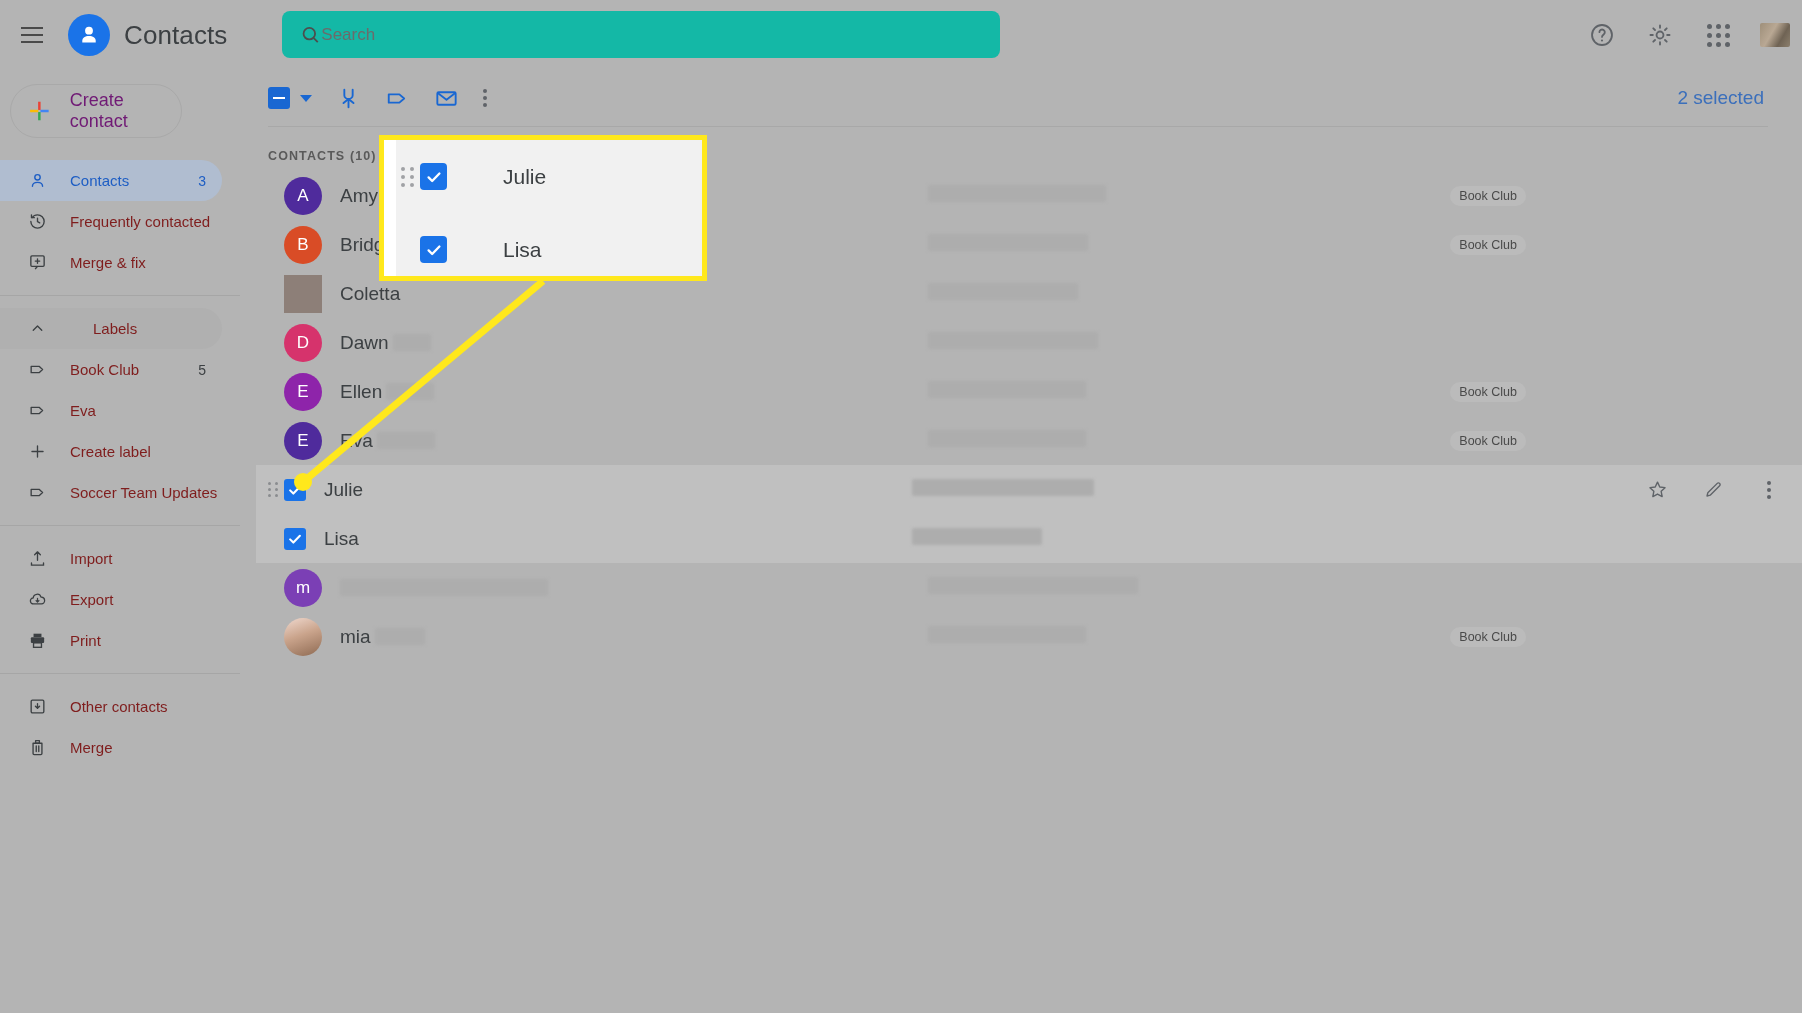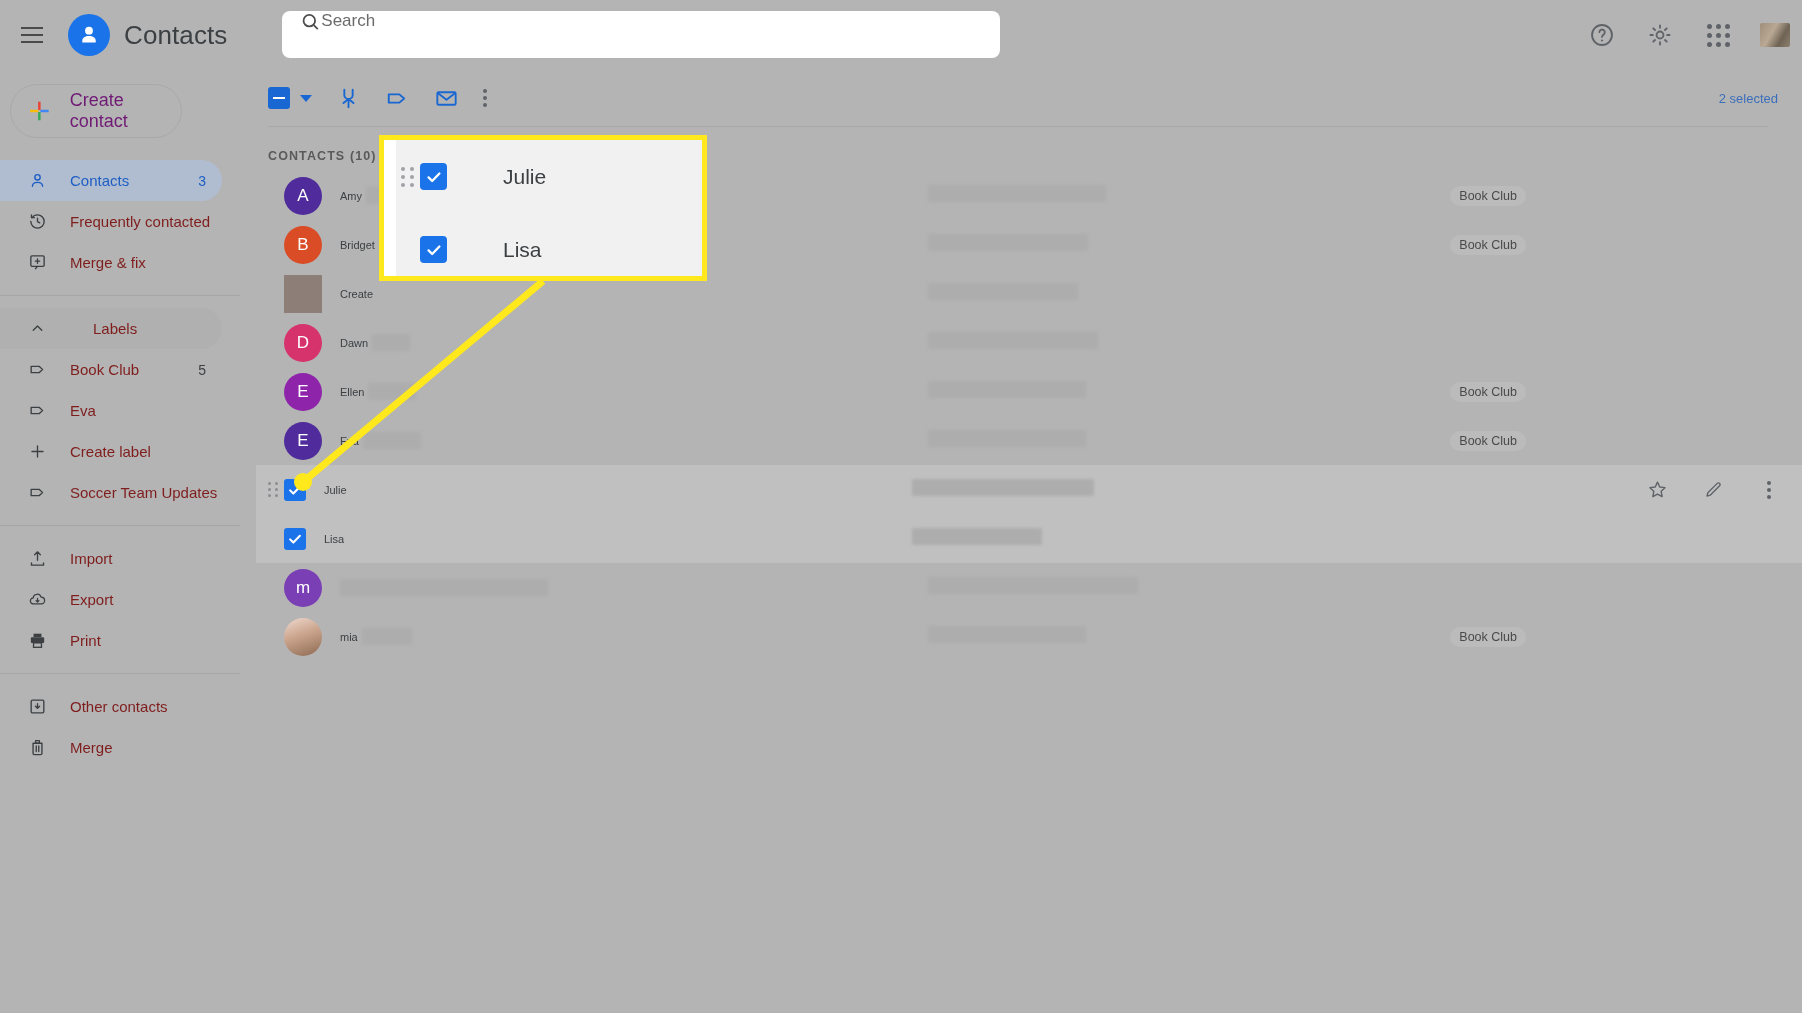--- a/index.html
+++ b/index.html
@@ -22,22 +22,22 @@
   }
   .hamburger span { display:block; width: 22px; height: 2px; background: #4a4a4a; }
   .brand { display: flex; align-items: center; gap: 14px; margin-left: 14px; }
   .brand-logo {
     width: 42px; height: 42px; border-radius: 50%;
     background: #1a73e8; display: flex; align-items: center; justify-content: center;
   }
   .brand-title { font-size: 26px; color: #3c4043; letter-spacing: .1px; }
   .searchwrap {
     position: absolute; left: 282px; top: 11px;
-    width: 718px; height: 47px; background: #ffffff;
-    border-radius: 8px; display: flex; align-items: flex-start; padding: 0 18px; 
+    width: 718px; height: 47px; background: #14b8a6;
+    border-radius: 8px; display: flex; align-items: center; padding: 0 18px; 
   }
   .searchwrap input {
     border: none; outline: none; background: transparent;
     font-size: 17px; color: #4d4d4d; font-family: "Liberation Sans", sans-serif;
     width: 100%;
   }
   .searchwrap input::placeholder { color: #6b6b6b; }
   .topbar-right {
     position: absolute; right: 12px; top: 0; height: 70px;
     display: flex; align-items: center; gap: 26px;
@@ -82,21 +82,21 @@
   .selectbox {
     width: 22px; height: 22px; border-radius: 3px; background: #1967d2;
     display: flex; align-items: center; justify-content: center;
   }
   .selectbox .dash { width: 12px; height: 2.5px; background: #fff; display:block; }
   .caret {
     width: 0; height: 0; border-left: 6px solid transparent; border-right: 6px solid transparent;
     border-top: 7px solid #1967d2; margin-left: 10px;
   }
   .selected-count {
-    position: absolute; right: 24px; font-size: 13px; color: #3b6fbb;
+    position: absolute; right: 38px; font-size: 19px; color: #3b6fbb;
   }
   .toolbar-rule { height: 1px; background: #a8a8a8; margin: 0 34px 0 12px; }
   .section-title { font-size: 12.5px; letter-spacing: 1.1px; color: #5a5a5a; padding: 22px 0 8px 12px; font-weight: bold;}
   .row {
     height: 49px; display: flex; align-items: center; position: relative;
     padding-left: 12px;
   }
   .row.selected { background: #c0c0c0; }
   .row.hovered { background: #c0c0c0; }
   .row-drag {
@@ -108,21 +108,21 @@
     width: 22px; height: 22px; border-radius: 3px; background: #1a73e8;
     display:flex; align-items:center; justify-content:center; flex:0 0 22px; cursor: pointer;
   }
   .avatar {
     width: 38px; height: 38px; border-radius: 50%; flex: 0 0 38px;
     display: flex; align-items: center; justify-content: center;
     color: #fff; font-size: 17px;
   }
   .avatar.square { border-radius: 0; }
   .name-cell { width: 336px; display: flex; align-items: center; gap: 0; padding-left: 18px; }
-  .name-text { font-size: 11px; color: #3c4043; white-space: nowrap; }
+  .name-text { font-size: 19px; color: #3c4043; white-space: nowrap; }
   .blur { background: #adadad; border-radius: 2px; display:inline-block; filter: blur(1.5px); }
   .email-cell { width: 270px; }
   .phone-cell { width: 280px; }
   .label-chip {
     position: absolute; right: 276px; font-size: 12.5px; color: #4a4a4a;
     background: #bbbbbb; border-radius: 10px; padding: 3px 9px; filter: blur(.6px);
   }
   .row-actions { position: absolute; right: 22px; display: flex; align-items: center; gap: 34px; }
   .act { width: 22px; height: 22px; cursor: pointer; display:flex; align-items:center; justify-content:center; }
   .dots3 { display: flex; flex-direction: column; gap: 3px; align-items:center; }
@@ -402,21 +402,21 @@
           <span class="name-text">Bridget</span>
         </span>
         <span class="email-cell"></span>
         <span class="phone-cell"><span class="blur" style="width:160px;height:17px"></span></span>
         <span class="label-chip">Book Club</span>
       </div>
       <div class="row">
         <span class="row-drag" style="visibility:hidden"></span>
         <span class="avatar square" style="background:#8d7f78"></span>
         <span class="name-cell">
-          <span class="name-text">Create</span>
+          <span class="name-text">Coletta</span>
         </span>
         <span class="email-cell"></span>
         <span class="phone-cell"><span class="blur" style="width:150px;height:17px"></span></span>
       </div>
       <div class="row">
         <span class="row-drag" style="visibility:hidden"></span>
         <span class="avatar" style="background:#d6336c">D</span>
         <span class="name-cell">
           <span class="name-text">Dawn</span>
           <span class="blur" style="width:38px;height:17px;margin-left:4px"></span>

